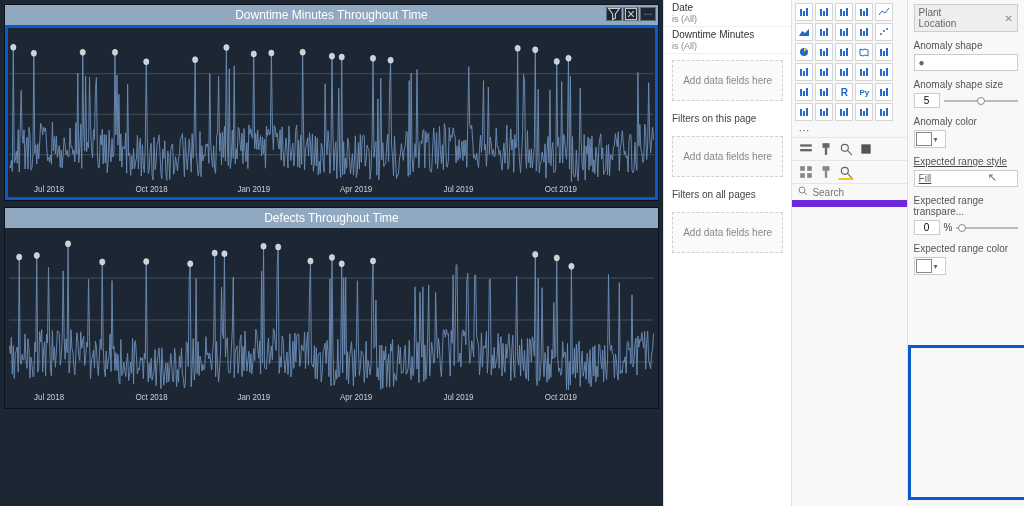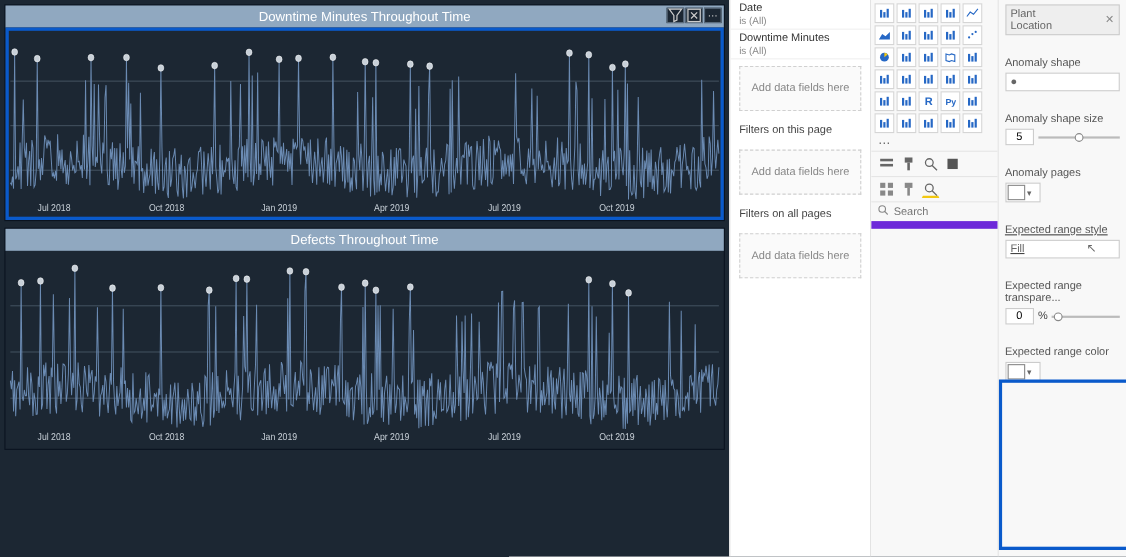--- a/index.html
+++ b/index.html
@@ -30,21 +30,21 @@
 .viz-icon.r { color: #2668c5; font-weight: bold; font-size: 10px; }
 .viz-icon.py { color: #2668c5; font-weight: bold; font-size: 8px; }
 .tab-row { display: flex; gap: 4px; padding: 3px 6px; border-top: 1px solid #e5e5e5; border-bottom: 1px solid #e5e5e5; }
 .tab-icon { width: 16px; height: 16px; display: flex; align-items: center; justify-content: center; border: 1px solid transparent; cursor: pointer; }
 .tab-icon.active { border-bottom: 2px solid #f2c811; }
 .search-row { display: flex; padding: 2px 6px; gap: 4px; border-bottom: 7px solid #6d28d9; }
 .search-row input { border: none; background: transparent; font-size: 10px; width: 70px; outline: none; }
 .format { width: 130px; height: 100%; background: #f8f8f8; font-size: 10px; color: #444; padding: 0 6px; overflow: hidden; position:relative; }
 .format .field-chip { background: #eee; border: 1px solid #ccc; padding: 2px 4px; margin: 4px 0; display: flex; justify-content: space-between; align-items: center; font-size: 10px; color: #666; gap: 46px; }
 .format .apply { text-align: right; font-size: 10px; color: #aaa; padding: 6px 2px 10px; font-style: italic; }
-.fmt-group { margin-top: 20px; }
+.fmt-group { margin-top: 8px; }
 .fmt-label { font-size: 10px; color: #555; margin-bottom: 3px; }
 .fmt-dd { width: 100%; border: 1px solid #ccc; background: #fff; font-size: 10px; padding: 2px 4px; color: #666; }
 .fmt-num { display: flex; align-items: center; gap: 4px; }
 .fmt-num input { width: 26px; border: 1px solid #ccc; font-size: 10px; padding: 1px 2px; text-align: center; }
 .slider { flex: 1; height: 12px; position: relative; }
 .slider .track { position: absolute; top: 5px; left: 0; right: 0; height: 2px; background: #bbb; }
 .slider .thumb { position: absolute; top: 2px; width: 8px; height: 8px; background: #fff; border: 1px solid #888; border-radius: 50%; }
 .color-sw { width: 16px; height: 14px; border: 1px solid #888; background: #fff; display: inline-block; }
 .color-dd { display: flex; align-items: center; gap: 2px; border: 1px solid #ccc; padding: 1px; background: #fff; width: 32px; }
 .color-dd .caret { font-size: 8px; color: #666; }
@@ -427,21 +427,21 @@
     <div class="fmt-num">
       <input value="5" style="">
       <div class="slider">
           <div class="track"></div>
           <div class="thumb" style="left:45%;"></div>
         </div>
     </div>
   </div>
 
   <div class="fmt-group">
-    <div class="fmt-label">Anomaly pages</div>
+    <div class="fmt-label">Anomaly color</div>
     <div class="color-dd">
         <span class="color-sw"></span>
         <span class="caret">▾</span>
       </div>
   </div>
 
   <div class="hl-box" style="left:0; top:345px; width:124px; height:155px;"></div>
 
   <div class="fmt-group" style="text-decoration:underline;">
     <div class="fmt-label">Expected range style</div>

